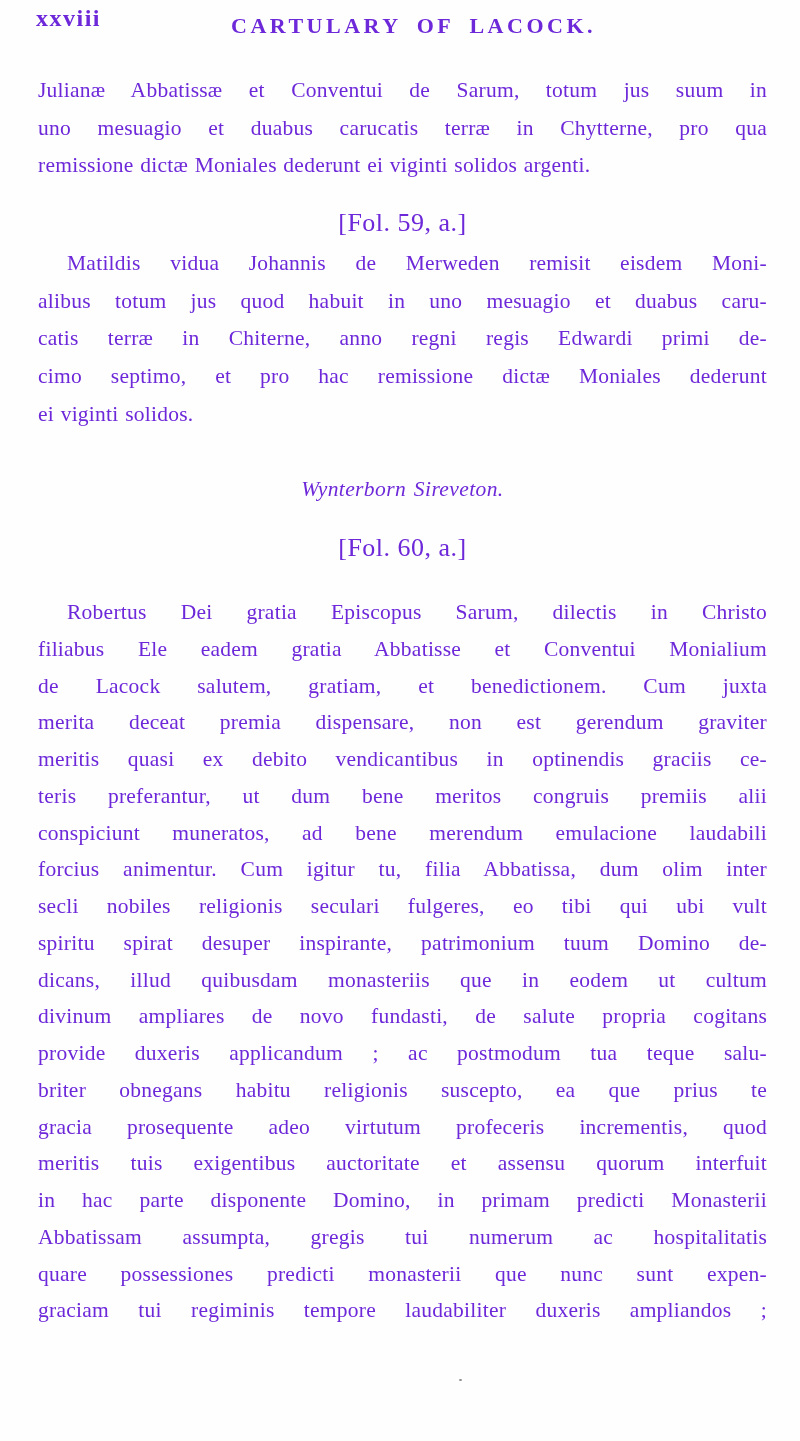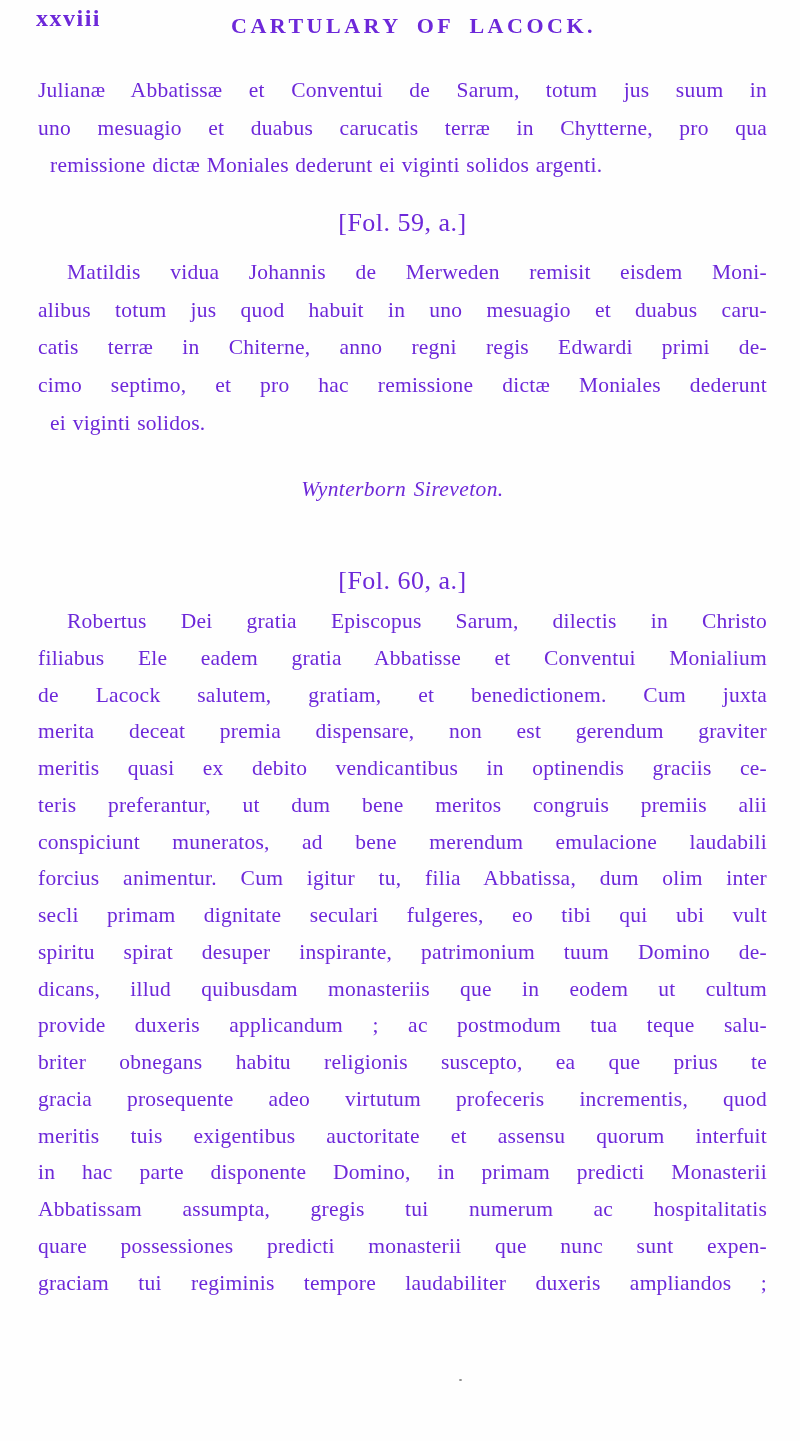--- a/index.html
+++ b/index.html
@@ -33,22 +33,22 @@
     font-size: 21.5px;
     line-height: 37.5px;
     letter-spacing: 0.25px;
     word-spacing: 1px;
     text-align: justify;
     text-align-last: justify;
     white-space: normal;
   }
   .tight .line { line-height: 36.75px; }
   .p2 .line { line-height: 37.7px; }
-  .line.first { text-indent: 29px; margin-top: 9px; }
-  .line.loose { text-align-last: left; margin-left: 12px; }
+  .line.first { text-indent: 29px; }
+  .line.loose { text-align-last: left; }
 
   .folio {
     left: 38px; right: 33px;
     font-size: 26px; line-height: 30px;
     text-align: center;
     letter-spacing: 0.5px;
   }
 
   .charter-heading { left: 38px; right: 33px; text-align: center; }
   .charter-heading .hline {
@@ -86,34 +86,35 @@
     <div class="line">alibus totum jus quod habuit in uno mesuagio et duabus caru-</div>
     <div class="line">catis terræ in Chiterne, anno regni regis Edwardi primi de-</div>
     <div class="line">cimo septimo, et pro hac remissione dictæ Moniales dederunt</div>
     <div class="line loose">ei viginti solidos.</div>
   </div>
 
   <div class="abs charter-heading" style="top:469px">
     <div class="hline">Wynterborn Sireveton.</div>
   </div>
 
-  <div class="abs folio" style="top:566px">[Fol. 60, a.]</div>
+  <div class="abs folio" style="top:533px">[Fol. 60, a.]</div>
 
   <div class="abs textblock tight" style="top:594px">
     <div class="line first">Robertus Dei gratia Episcopus Sarum, dilectis in Christo</div>
     <div class="line">filiabus Ele eadem gratia Abbatisse et Conventui Monialium</div>
     <div class="line">de Lacock salutem, gratiam, et benedictionem.  Cum juxta</div>
     <div class="line">merita deceat premia dispensare, non est gerendum graviter</div>
     <div class="line">meritis quasi ex debito vendicantibus in optinendis graciis ce-</div>
     <div class="line">teris preferantur, ut dum bene meritos congruis premiis alii</div>
     <div class="line">conspiciunt muneratos, ad bene merendum emulacione laudabili</div>
     <div class="line">forcius animentur.  Cum igitur tu, filia Abbatissa, dum olim inter</div>
-    <div class="line">secli primam dignitate seculari fulgeres, eo tibi qui ubi vult</div>
+    <div class="line">secli nobiles religionis seculari fulgeres, eo tibi qui ubi vult</div>
     <div class="line">spiritu spirat desuper inspirante, patrimonium tuum Domino de-</div>
     <div class="line">dicans, illud quibusdam monasteriis que in eodem ut cultum</div>
+    <div class="line">divinum ampliares de novo fundasti, de salute propria cogitans</div>
     <div class="line">provide duxeris applicandum ; ac postmodum tua teque salu-</div>
     <div class="line">briter obnegans habitu religionis suscepto, ea que prius te</div>
     <div class="line">gracia prosequente adeo virtutum profeceris incrementis, quod</div>
     <div class="line">meritis tuis exigentibus auctoritate et assensu quorum interfuit</div>
     <div class="line">in hac parte disponente Domino, in primam predicti Monasterii</div>
     <div class="line">Abbatissam assumpta, gregis tui numerum ac hospitalitatis</div>
     <div class="line">quare possessiones predicti monasterii que nunc sunt expen-</div>
     <div class="line">graciam tui regiminis tempore laudabiliter duxeris ampliandos ;</div>
   </div>
 

